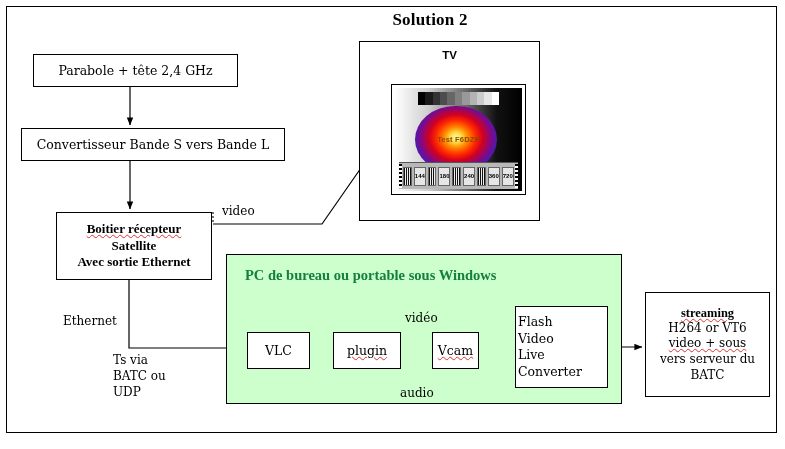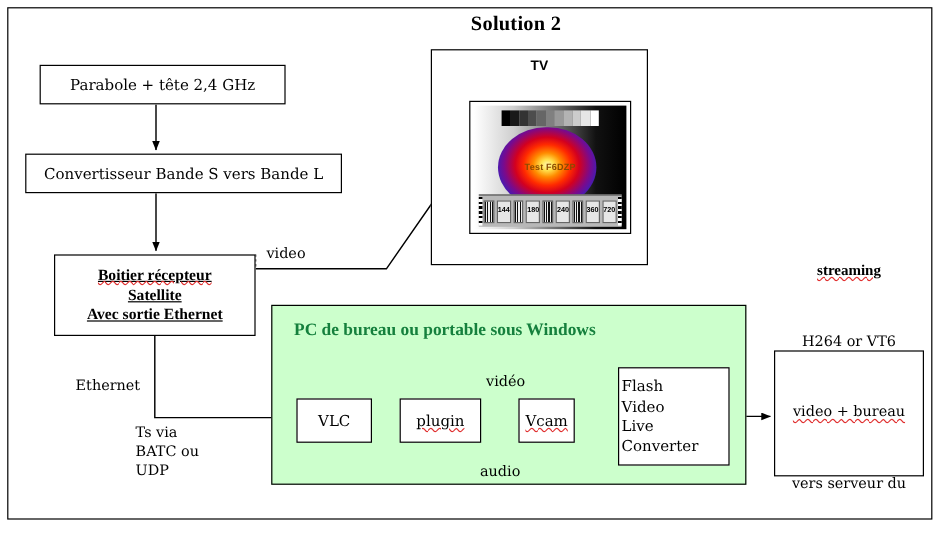--- a/index.html
+++ b/index.html
@@ -55,29 +55,29 @@
   }
   .node-bold {
     font-family: "Liberation Serif", serif;
     font-weight: bold;
     font-size: 13px;
     line-height: 1.3;
   }
   
   #node-parabole { left: 33px;  top: 54px;  width: 205px; height: 33px; }
   #node-converter{ left: 21px;  top: 128px; width: 264px; height: 33px; }
-  #node-receiver { left: 45px;  top: 212px; width: 168px; height: 68px; text-decoration: underline; }
+  #node-receiver { left: 56px;  top: 212px; width: 156px; height: 68px; }
   #node-tv       { left: 359px; top: 41px;  width: 181px; height: 180px; background:#fff; justify-content:flex-start; }
   #node-pc       { left: 226px; top: 254px; width: 396px; height: 150px;
                    background: #ccffcc; justify-content:flex-start; align-items:flex-start; }
   #node-vlc      { left: 247px; top: 332px; width: 63px;  height: 37px; }
   #node-plugin   { left: 333px; top: 332px; width: 68px;  height: 37px; }
   #node-vcam     { left: 432px; top: 332px; width: 47px;  height: 37px; }
   #node-flash    { left: 515px; top: 306px; width: 93px;  height: 82px; align-items:flex-start; justify-content:center; }
-  #node-streaming{ left: 645px; top: 292px; width: 125px; height: 105px; gap: 44px; }
+  #node-streaming{ left: 645px; top: 292px; width: 125px; height: 105px; }
 
   .flash-lines {
     padding-left: 2px;
     text-align: left;
     font-family: "DejaVu Serif", serif;
     font-size: 12.5px;
     line-height: 1.32;
   }
   .pc-title {
     margin: 12px 0 0 18px;
@@ -333,21 +333,21 @@
       <div>Flash</div>
       <div>Video</div>
       <div>Live</div>
       <div>Converter</div>
     </div>
   </div>
 
   <div class="node" id="node-streaming">
     <div class="streaming-head spell">streaming</div>
     <div class="streaming-line">H264 or VT6</div>
-    <div class="streaming-line spell">video + bureau</div>
+    <div class="streaming-line spell">video + sous</div>
     <div class="streaming-line">vers serveur du</div>
     <div class="streaming-line">BATC</div>
   </div>
 
   <div class="edge-label" id="lbl-video-tv">video</div>
   <div class="edge-label" id="lbl-ethernet">Ethernet</div>
   <div class="edge-label" id="lbl-tsvia">Ts via
 BATC ou
 UDP</div>
   <div class="edge-label" id="lbl-video-pc">vidéo</div>

